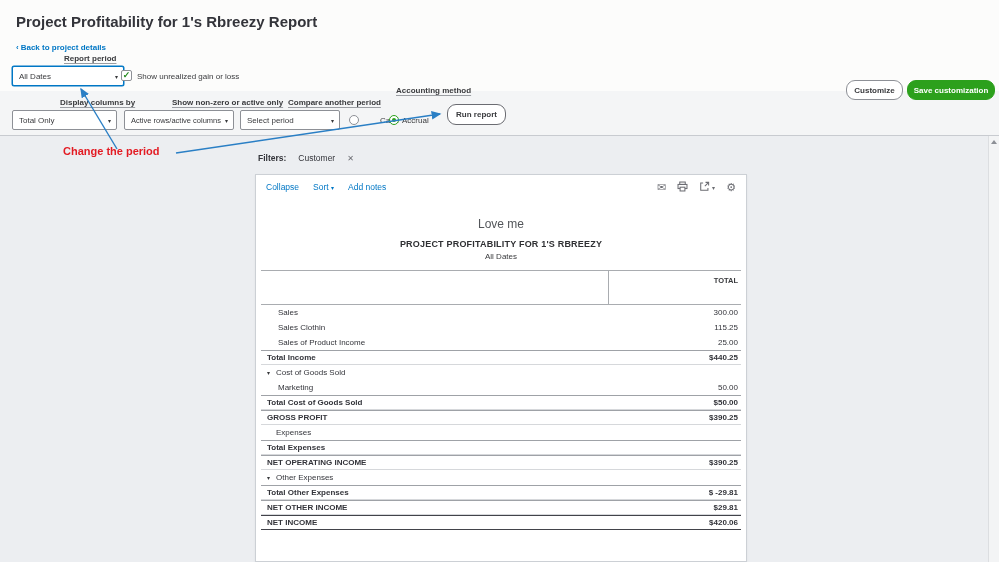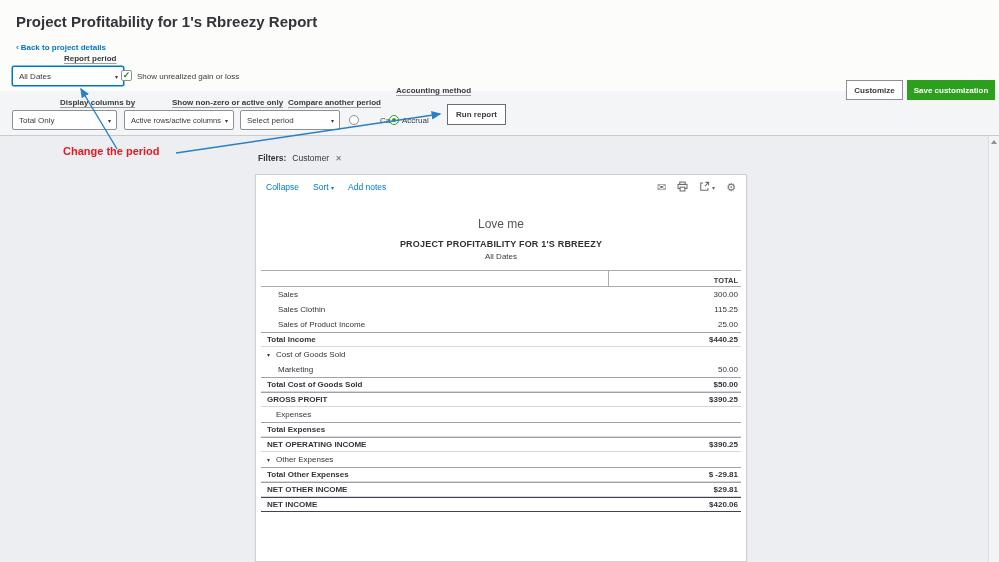--- a/index.html
+++ b/index.html
@@ -22,57 +22,57 @@
   .dd .caret { position:absolute; right:5px; font-size:6px; color:#393a3d; }
   .dd-period { left:12px; top:66px; width:112px; border-color:#0077c5; box-shadow:0 0 0 .5px #0077c5; }
   .dd-columns { left:12px; top:110px; width:105px; }
   .dd-nonzero { left:124px; top:110px; width:110px; font-size:7.5px; }
   .dd-compare { left:240px; top:110px; width:100px; }
 
   .checkbox { position:absolute; left:121px; top:70px; width:11px; height:11px; border:1px solid #8d9096; border-radius:2px; background:#fff; display:flex; align-items:center; justify-content:center; cursor:pointer; }
   .checkbox .check { font-size:9px; line-height:1; color:#21891b; font-weight:700; margin-top:-1px; }
   .cb-label { position:absolute; left:137px; top:72px; font-size:8px; }
 
-  .btn { position:absolute; height:20px; border-radius:0; font-size:8px; font-weight:700; font-family:inherit; cursor:pointer; display:flex; align-items:center; justify-content:center; }
+  .btn { position:absolute; height:20px; border-radius:9px; font-size:8px; font-weight:700; font-family:inherit; cursor:pointer; display:flex; align-items:center; justify-content:center; }
   .btn-customize { left:846px; top:80px; width:57px; background:#fff; border:1px solid #8d9096; color:#393a3d; }
   .btn-save { left:907px; top:80px; width:88px; background:#2ca01c; border:1px solid #2ca01c; color:#fff; }
   .btn-run { left:447px; top:104px; width:59px; height:21px; background:#fff; border:1px solid #6b6c72; color:#393a3d; }
 
   .radio { position:absolute; width:10px; height:10px; border:1px solid #8d9096; border-radius:50%; background:#fff; cursor:pointer; }
   .radio.checked { border-color:#2ca01c; }
   .radio.checked::after { content:""; position:absolute; left:2px; top:2px; width:4px; height:4px; border-radius:50%; background:#2ca01c; }
   .radio-cash { left:349px; top:115px; }
   .radio-accrual { left:389px; top:115px; }
   .radio-label { position:absolute; font-size:8px; color:#393a3d; }
   .radio-label-cash { left:380px; top:116px; }
   .radio-label-accrual { left:402px; top:116px; }
 
   
   .main { position:absolute; left:0; top:136px; width:100%; height:426px; background:#eceef1; }
   .annotation { position:absolute; left:63px; top:145px; font-size:11px; font-weight:700; color:#e31b23; }
-  .filters { position:absolute; left:258px; top:153px; font-size:8.5px; color:#33343a; display:flex; gap:6px; align-items:center; }
+  .filters { position:absolute; left:258px; top:153px; font-size:8.5px; color:#33343a; display:flex; gap:12px; align-items:center; }
   .filters .fil-label { font-weight:700; }
   .filters .close { color:#6b6c72; font-size:8px; cursor:pointer; }
 
   
   .card { position:absolute; left:255px; top:174px; width:492px; height:388px; background:#fff; border:1px solid #ccd0d5; box-shadow:0 1px 2px rgba(0,0,0,.06); }
   .card-toolbar { display:flex; align-items:center; height:24px; padding:0 10px; }
   .tlink { font-size:8.5px; color:#0077c5; margin-right:14px; cursor:pointer; white-space:nowrap; }
   .tlink .sort-caret { font-size:6px; }
   .ticons { margin-left:auto; display:flex; align-items:center; gap:11px; color:#6b6c72; }
   .ticon { font-size:11px; line-height:1; cursor:pointer; }
   .export-wrap { display:flex; align-items:center; gap:2px; cursor:pointer; }
   .export-caret { font-size:6px; color:#6b6c72; }
 
   .company { text-align:center; margin-top:18px; font-size:12px; color:#53565a; }
   .rtitle { text-align:center; margin-top:8px; font-size:9px; font-weight:700; letter-spacing:.2px; color:#2f3033; }
   .rsub { text-align:center; margin-top:3px; font-size:8px; }
 
   .table { margin:9px 5px 0; }
-  .thead { display:flex; justify-content:flex-end; height:17px; border-top:1px solid #a9acb0; border-bottom:1px solid #a9acb0; }
+  .thead { display:flex; justify-content:flex-end; height:35px; border-top:1px solid #a9acb0; border-bottom:1px solid #a9acb0; }
   .th-total { width:133px; border-left:1px solid #a9acb0; text-align:right; font-size:7.5px; font-weight:700; padding:5px 3px 0 0; }
   .trow { display:flex; align-items:center; height:15px; font-size:8px; color:#33343a; padding:0 3px 0 6px; }
   .trow.ind-1 { padding-left:17px; }
   .arrow { width:9px; font-size:6px; color:#393a3d; }
   .no-arrow .rlabel { margin-left:9px; }
   .rvalue { margin-left:auto; }
   .t-total, .t-net { font-weight:700; border-top:1px solid #9fa2a7; border-bottom:1px solid #d6d8db; }
   .t-net { border-top:1px solid #42434a; border-bottom:1px solid #42434a;gap:40px; }
 
   

